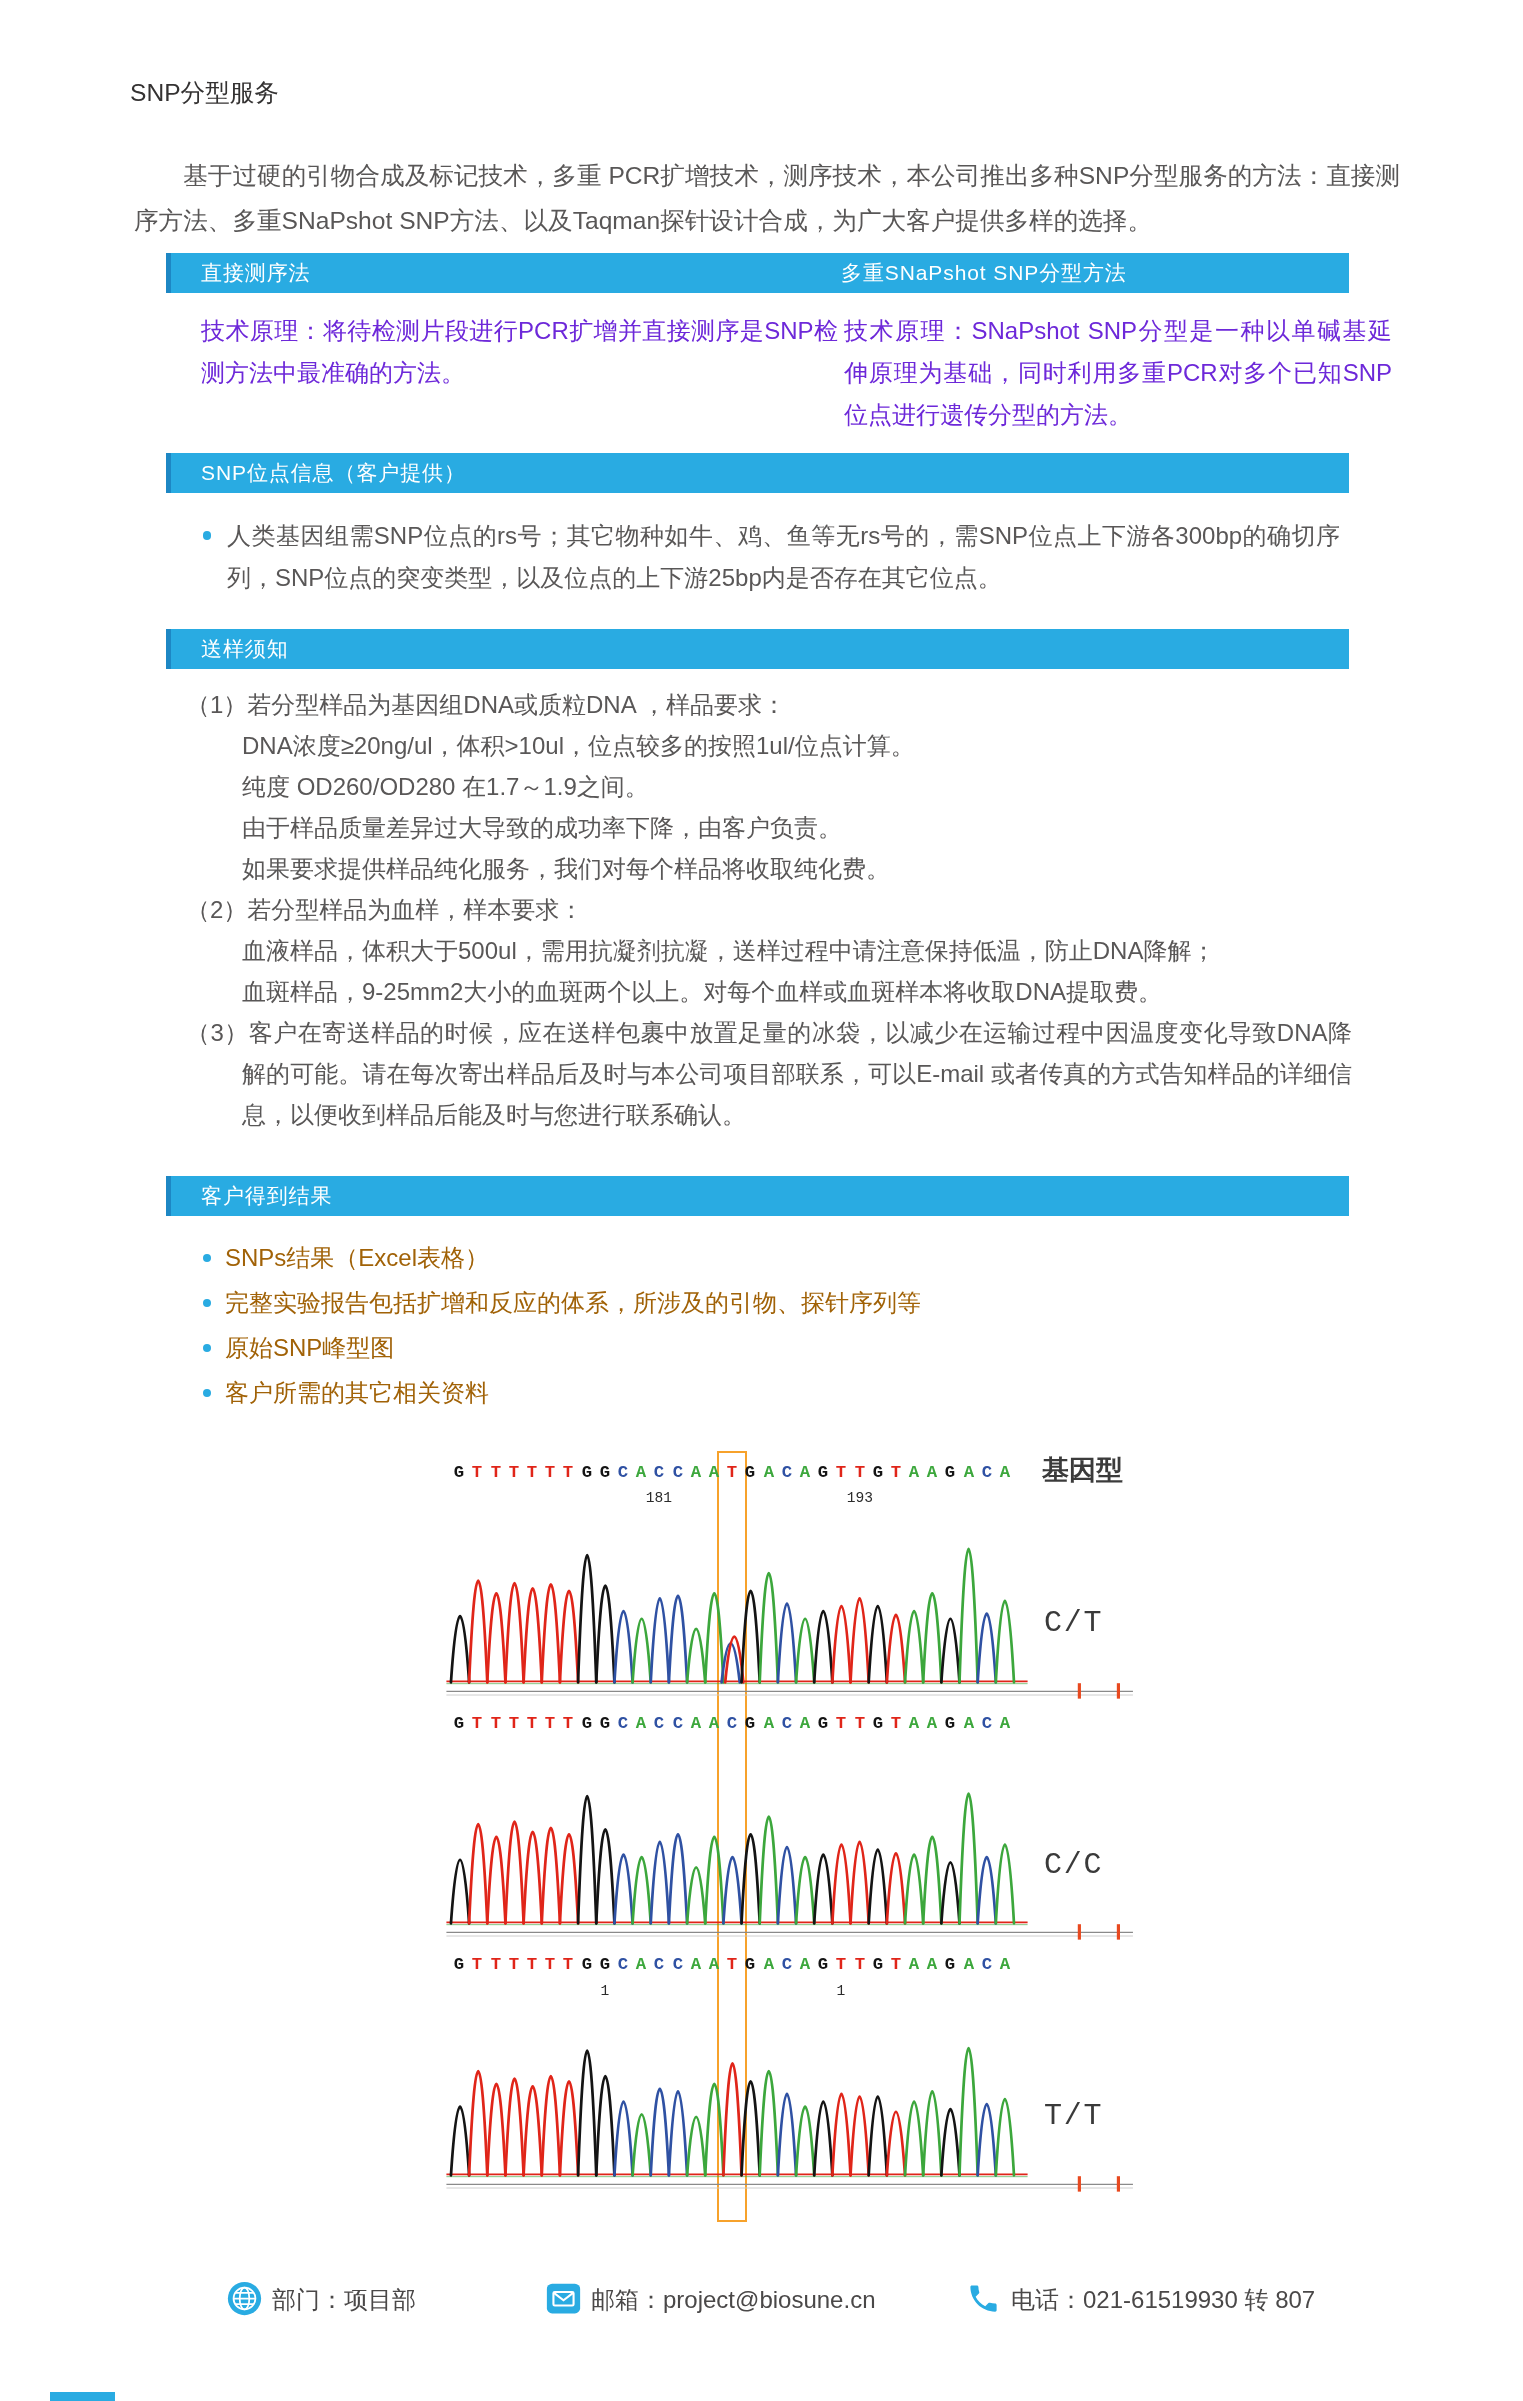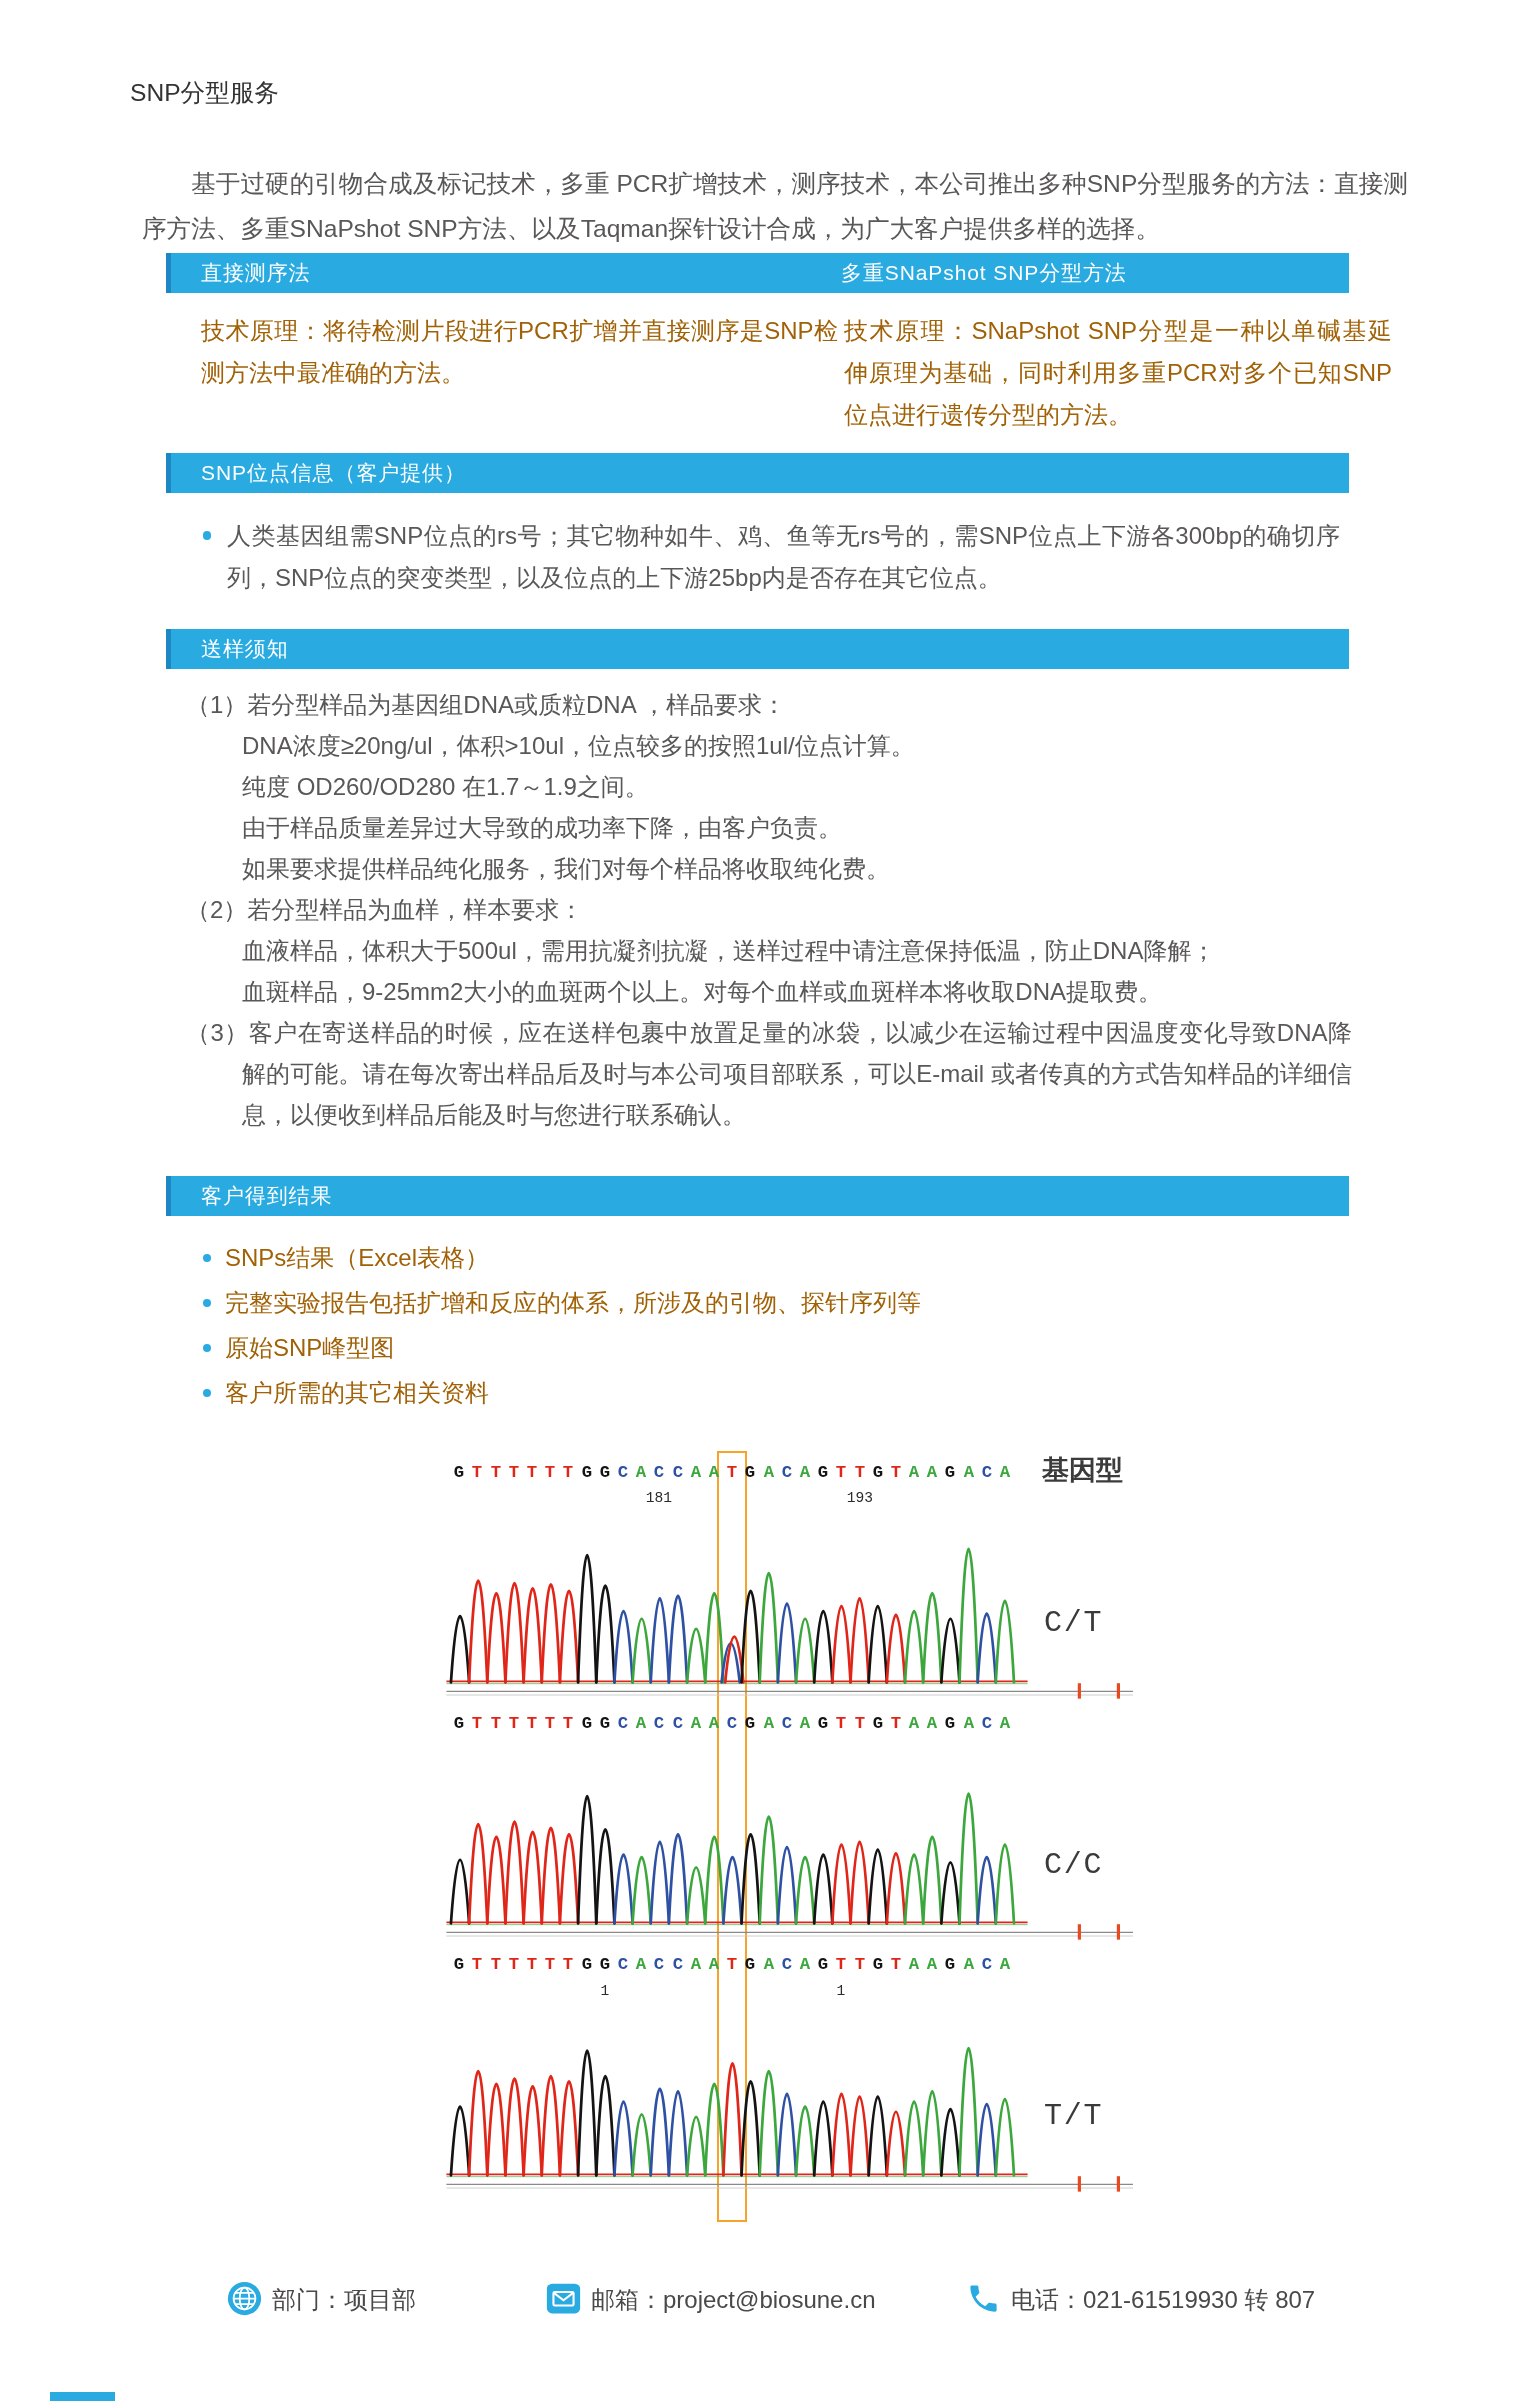--- a/index.html
+++ b/index.html
@@ -1,27 +1,27 @@
 <!DOCTYPE html>
 <html style="font-size:14.6px"><head>
 <meta charset="utf-8">
 <style>
   html,body{margin:0;padding:0;background:#fff;}
   .page{position:relative;width:1524px;height:2401px;background:#ffffff;overflow:hidden;
         font-family:"Liberation Sans","DejaVu Sans",sans-serif;color:#595757;}
   .title{position:absolute;left:130px;top:76px;margin:0;font-size:24.6px;font-weight:400;color:#343232;}
-  .intro{position:absolute;left:130px;top:149px;width:1266px;margin:12px;font-size:24.6px;line-height:45px;
+  .intro{position:absolute;left:130px;top:149px;width:1266px;margin:4px;font-size:24.6px;line-height:45px;
          text-align:justify;text-indent:2em;color:#595757;}
   .bar{position:absolute;left:166px;width:1183px;height:40px;background:#29ABE2;}
   .bar::before{content:"";position:absolute;left:0;top:0;bottom:0;width:4.5px;background:#1D87C4;}
   .bar-label{position:absolute;top:0;line-height:40px;color:#ffffff;font-size:21px;letter-spacing:0.9px;text-align:right;}
   .bar-label.l1{left:35px;}
   .bar-label.l2{left:675px;}
   .bar-methods{top:253px;} .bar-snpinfo{top:453px;} .bar-shipping{top:629px;} .bar-results{top:1176px;}
-  .col{position:absolute;top:310px;font-size:24px;line-height:42px;text-align:justify;color:#a16207;}
+  .col{position:absolute;top:310px;font-size:24px;line-height:42px;text-align:justify;color:#6d28d9;}
   .col.left{left:201px;width:637px;}
   .col.right{left:844px;width:548px;}
   .snp-bullet{position:absolute;left:205px;top:515px;width:1135px;font-size:24px;line-height:42px;text-align:justify;}
   .dot{display:inline-block;width:8.2px;height:8.2px;border-radius:50%;background:#29ABE2;vertical-align:middle;}
   .snp-bullet .dot{position:absolute;left:-1.8px;top:16.4px;}
   .snp-bullet .txt{display:block;margin-left:22px;}
   #shipping-list{position:absolute;left:186px;top:684px;width:1166px;font-size:24px;}
   .ship-line{line-height:41px;text-align:justify;}
   .ship-line.num{padding-left:56px;text-indent:-56px;}
   .ship-line.sub{padding-left:56px;}

